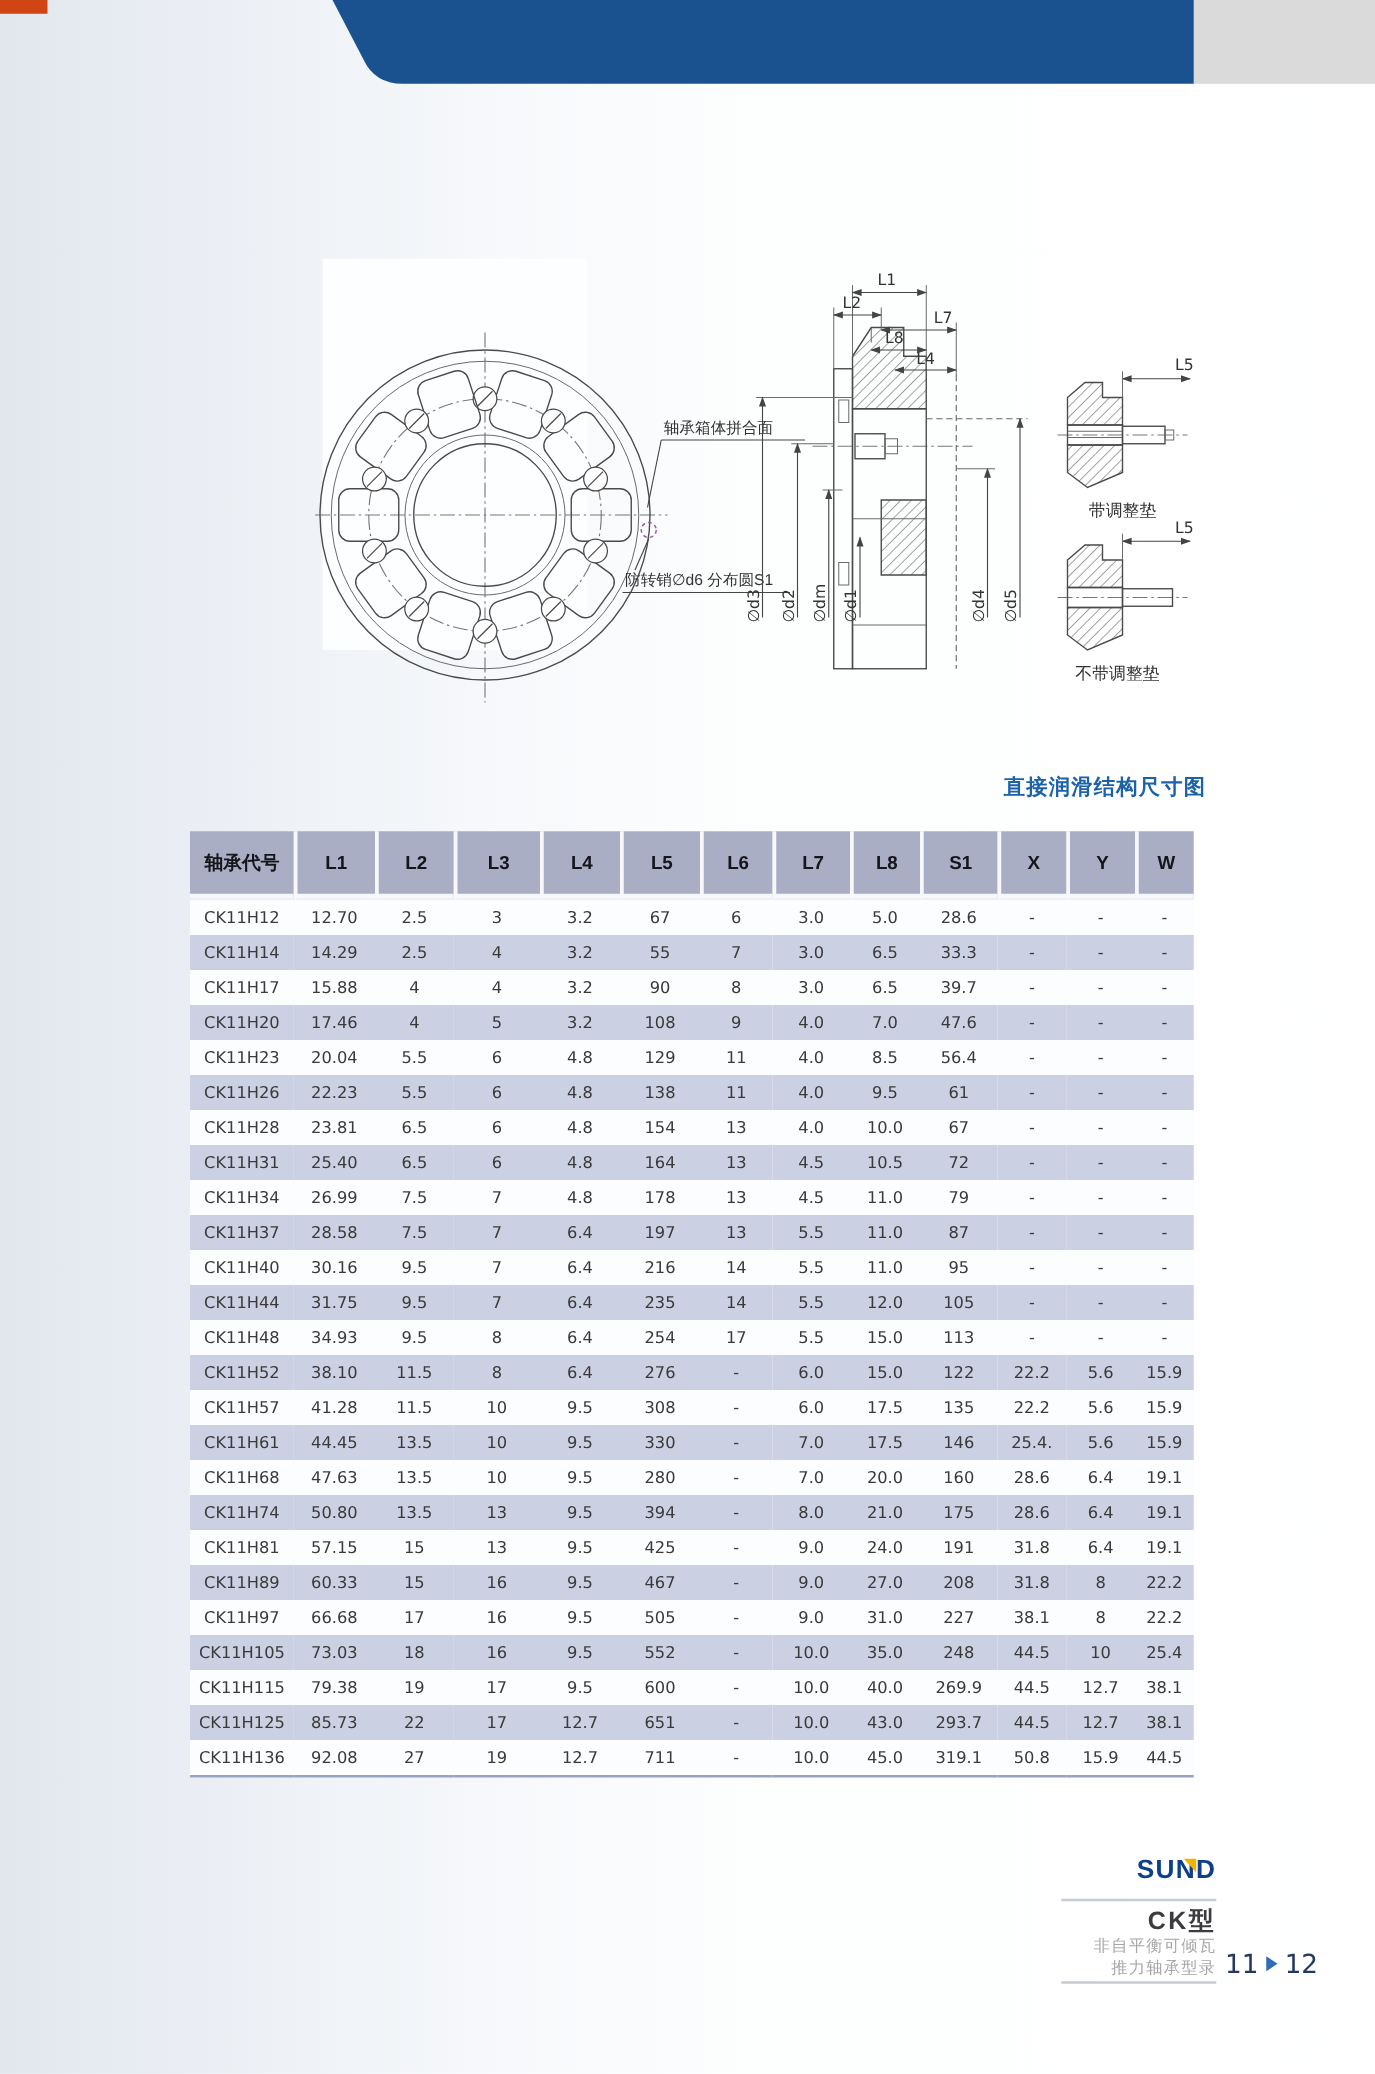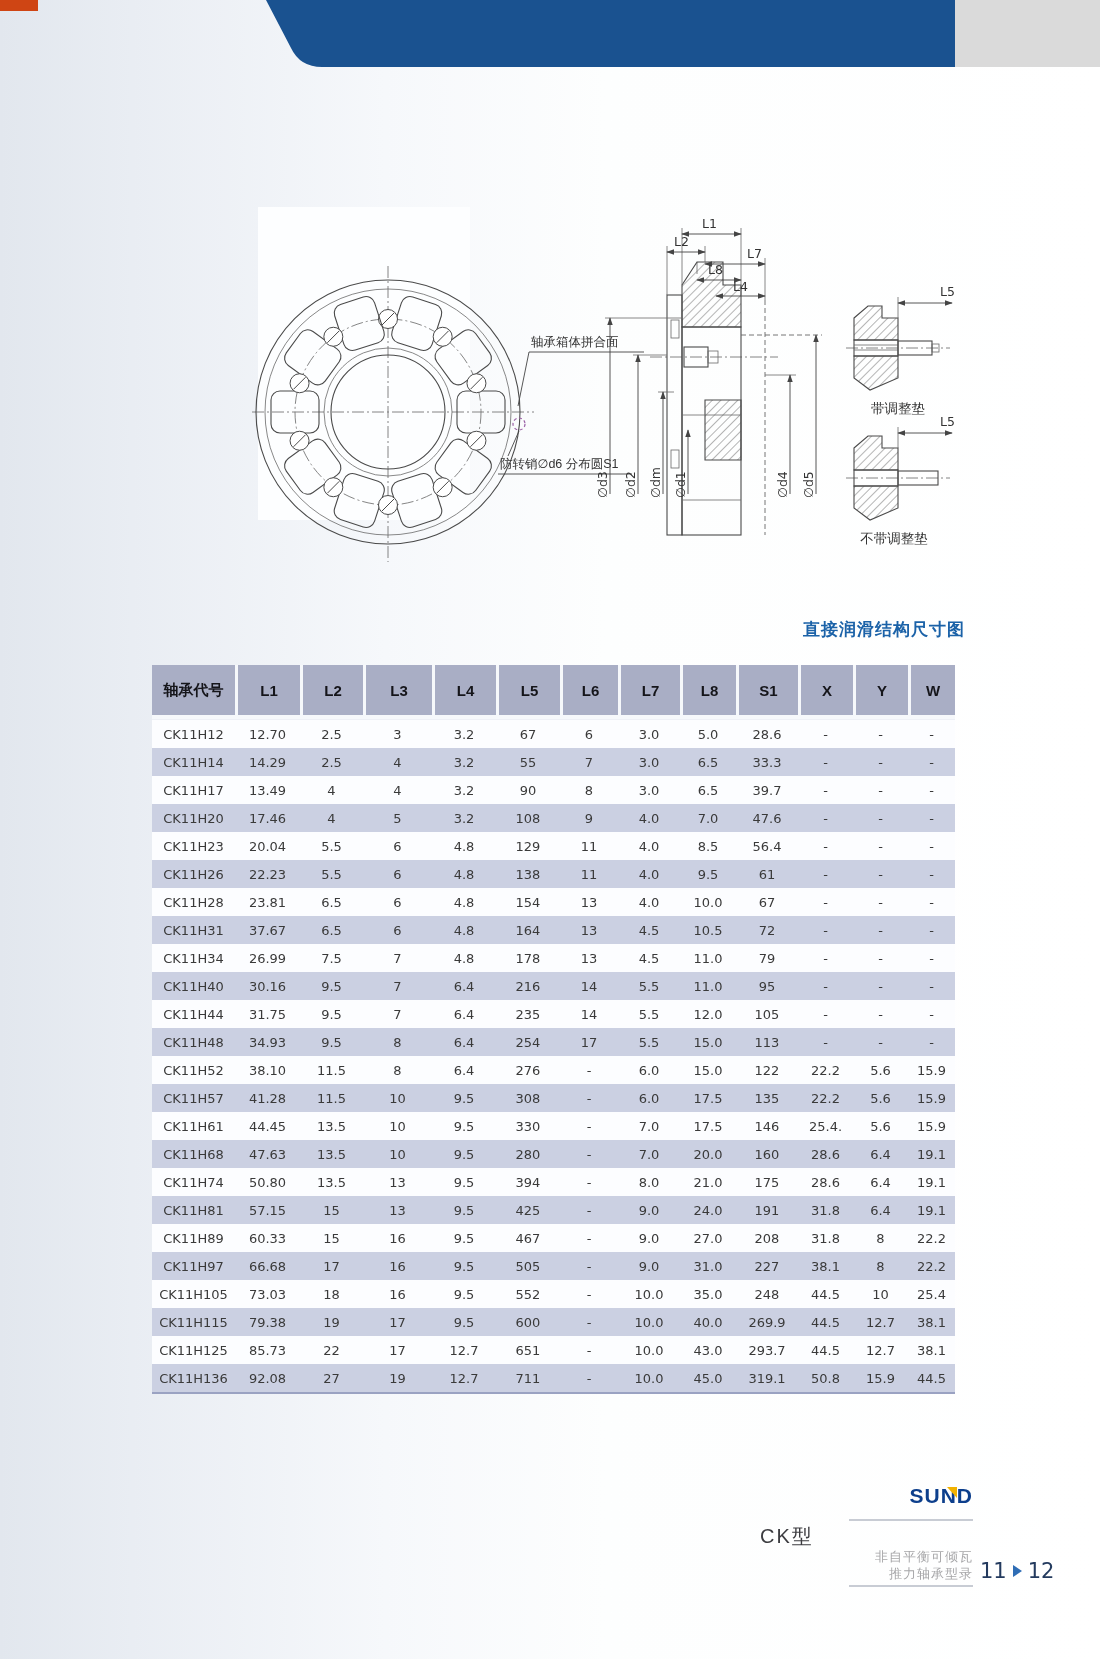--- a/index.html
+++ b/index.html
@@ -36,22 +36,22 @@
   .dimtext{font-size:12.5px;fill:#333;font-family:"DejaVu Sans",sans-serif;}
   .anno{font-size:12.5px;fill:#333;}
   .caption{font-size:13.5px;fill:#333;}
   
   .brand-logo{position:absolute;left:760px;top:1484px;width:213px;text-align:right;
               font-size:21px;font-weight:800;color:#0d3f8c;letter-spacing:1px;}
   .brand-logo .n-letter{position:relative;display:inline-block;}
   .brand-logo .n-wedge{position:absolute;top:3px;right:0;width:0;height:0;
               border-left:10px solid transparent;border-top:11px solid #f2b200;}
   .footer-rule{position:absolute;left:849px;width:124px;height:2px;background:#c8ccd4;}
-  .footer-series{position:absolute;left:760px;top:1523px;width:213px;
-                 font-size:20px;font-weight:400;color:#3c3c40;letter-spacing:2px;}
+  .footer-series{position:absolute;left:760px;top:1523px;width:213px;text-align:right;
+                 font-size:20px;font-weight:700;color:#3c3c40;letter-spacing:2px;}
   .footer-sub{position:absolute;left:700px;width:273px;text-align:right;font-size:13px;color:#a6a6a8;letter-spacing:1px;}
   .page-indicator{position:absolute;left:980px;top:1559px;display:flex;align-items:center;gap:6px;
                   font-size:21px;color:#233a5e;font-family:"DejaVu Sans",sans-serif;}
   .page-arrow{width:0;height:0;border-left:9px solid #2f6db5;border-top:6px solid transparent;
               border-bottom:6px solid transparent;}
 </style>
 </head>
 <body>
 
 <div class="page">
@@ -287,21 +287,21 @@
           <td>7</td>
           <td>3.0</td>
           <td>6.5</td>
           <td>33.3</td>
           <td>-</td>
           <td>-</td>
           <td>-</td>
         </tr>
         <tr>
           <td>CK11H17</td>
-          <td>13.49</td>
+          <td>15.88</td>
           <td>4</td>
           <td>4</td>
           <td>3.2</td>
           <td>90</td>
           <td>8</td>
           <td>3.0</td>
           <td>6.5</td>
           <td>39.7</td>
           <td>-</td>
           <td>-</td>
@@ -362,21 +362,21 @@
           <td>13</td>
           <td>4.0</td>
           <td>10.0</td>
           <td>67</td>
           <td>-</td>
           <td>-</td>
           <td>-</td>
         </tr>
         <tr>
           <td>CK11H31</td>
-          <td>37.67</td>
+          <td>25.40</td>
           <td>6.5</td>
           <td>6</td>
           <td>4.8</td>
           <td>164</td>
           <td>13</td>
           <td>4.5</td>
           <td>10.5</td>
           <td>72</td>
           <td>-</td>
           <td>-</td>
@@ -386,20 +386,35 @@
           <td>CK11H34</td>
           <td>26.99</td>
           <td>7.5</td>
           <td>7</td>
           <td>4.8</td>
           <td>178</td>
           <td>13</td>
           <td>4.5</td>
           <td>11.0</td>
           <td>79</td>
+          <td>-</td>
+          <td>-</td>
+          <td>-</td>
+        </tr>
+        <tr>
+          <td>CK11H37</td>
+          <td>28.58</td>
+          <td>7.5</td>
+          <td>7</td>
+          <td>6.4</td>
+          <td>197</td>
+          <td>13</td>
+          <td>5.5</td>
+          <td>11.0</td>
+          <td>87</td>
           <td>-</td>
           <td>-</td>
           <td>-</td>
         </tr>
         <tr>
           <td>CK11H40</td>
           <td>30.16</td>
           <td>9.5</td>
           <td>7</td>
           <td>6.4</td>

